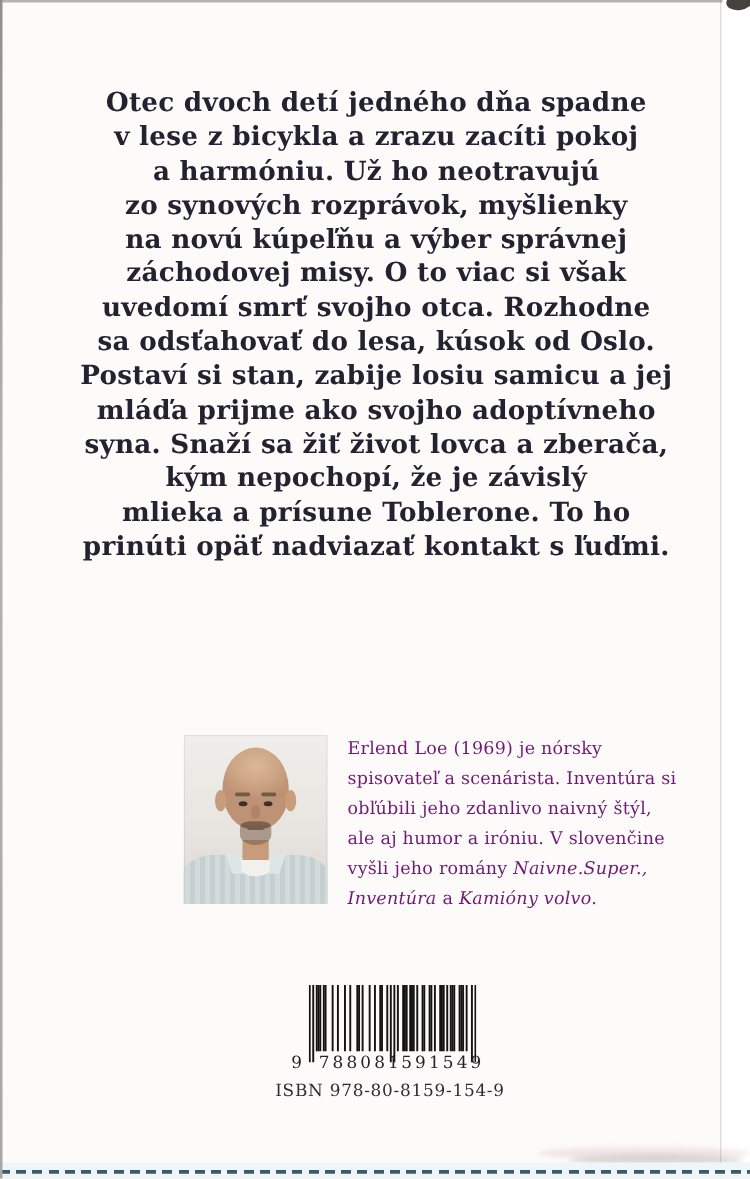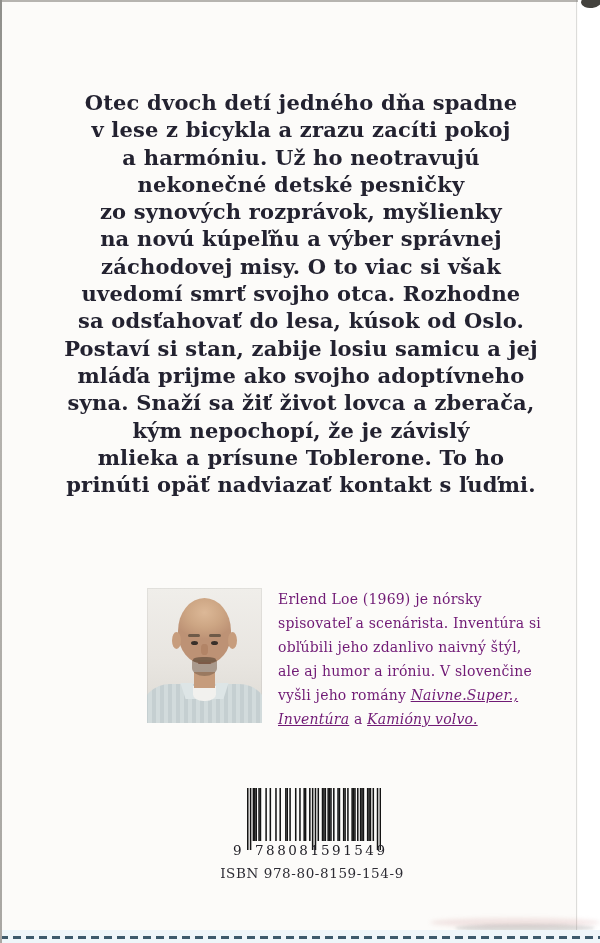--- a/index.html
+++ b/index.html
@@ -11,21 +11,21 @@
     overflow:hidden;
   }
   
   .edge-left{position:absolute;left:0;top:0;width:2px;height:943px;background:linear-gradient(180deg,#8f8f8b,#b5b3af 40%,#a9a7a3);}
   .edge-top{position:absolute;left:0;top:0;width:600px;height:2px;background:#b6b4b0;}
   .crease-right{position:absolute;left:576px;top:0;width:1px;height:943px;background:rgba(110,110,110,.22);}
   .margin-right{position:absolute;left:578px;top:0;width:22px;height:943px;background:#ffffff;}
   .corner-blob{position:absolute;left:581px;top:-5px;width:21px;height:13px;background:#43423d;border-radius:50%;transform:rotate(-8deg);}
   
   .blurb{
-    position:absolute;left:55px;top:89px;width:492px;
+    position:absolute;left:55px;top:68px;width:492px;
     text-align:center;font-weight:700;font-size:21px;line-height:27.3px;
     color:#232230;letter-spacing:.2px;
   }
   .blurb div{white-space:nowrap;}
   
   .photo{
     position:absolute;left:147px;top:588px;width:115px;height:135px;
     background:linear-gradient(180deg,#f0eeea 0%,#e8e5e0 55%,#dcd9d3 100%);
     overflow:hidden;box-shadow:inset 0 0 0 1px rgba(0,0,0,.06);
   }
@@ -46,21 +46,21 @@
   .ph-shirt{left:-7px;top:96px;width:129px;height:42px;border-radius:30px 30px 0 0;
     background:repeating-linear-gradient(90deg,#d2dbdc 0 4px,#c5cfd1 4px 8px);}
   .ph-tee{left:46px;top:98px;width:23px;height:15px;border-radius:0 0 45% 45%;background:#f2f1ee;}
   .ph-collar-l{left:36px;top:95px;width:12px;height:16px;background:#dde5e6;transform:skewX(18deg);}
   .ph-collar-r{left:67px;top:95px;width:12px;height:16px;background:#dde5e6;transform:skewX(-18deg);}
   .bio{
     position:absolute;left:278px;top:587px;width:270px;
     font-size:14px;line-height:24px;color:#701a75;letter-spacing:.2px;
   }
   .bio div{white-space:nowrap;}
-  .bio i{font-style:italic;text-decoration:underline;}
+  .bio i{font-style:italic;}
   
   .barcode{position:absolute;left:247px;top:788px;width:134px;height:95px;}
   .barcode svg{position:absolute;left:0;top:0;}
   .bc-num{position:absolute;top:54px;font-size:13.5px;color:#232229;letter-spacing:2.5px;font-family:"DejaVu Serif","Liberation Serif",serif;}
   .bc-first{left:-14px;letter-spacing:0;}
   .bc-g1{left:8px;width:58px;text-align:center;background:transparent;}
   .bc-g2{left:74px;width:58px;text-align:center;}
   .isbn{
     position:absolute;left:212px;top:865px;width:200px;text-align:center;
     font-size:13.5px;letter-spacing:.6px;color:#2d2c34;
@@ -81,21 +81,20 @@
 
   <div class="edge-top"></div>
   <div class="margin-right"></div>
   <div class="crease-right"></div>
   <div class="corner-blob"></div>
 
   <div class="blurb">
     <div>Otec dvoch detí jedného dňa spadne</div>
     <div>v lese z bicykla a zrazu zacíti pokoj</div>
     <div>a harmóniu. Už ho neotravujú</div>
-    <div>nekonečné detské pesničky</div>
     <div>zo synových rozprávok, myšlienky</div>
     <div>na novú kúpeľňu a výber správnej</div>
     <div>záchodovej misy. O to viac si však</div>
     <div>uvedomí smrť svojho otca. Rozhodne</div>
     <div>sa odsťahovať do lesa, kúsok od Oslo.</div>
     <div>Postaví si stan, zabije losiu samicu a jej</div>
     <div>mláďa prijme ako svojho adoptívneho</div>
     <div>syna. Snaží sa žiť život lovca a zberača,</div>
     <div>kým nepochopí, že je závislý</div>
     <div>mlieka a prísune Toblerone. To ho</div>

